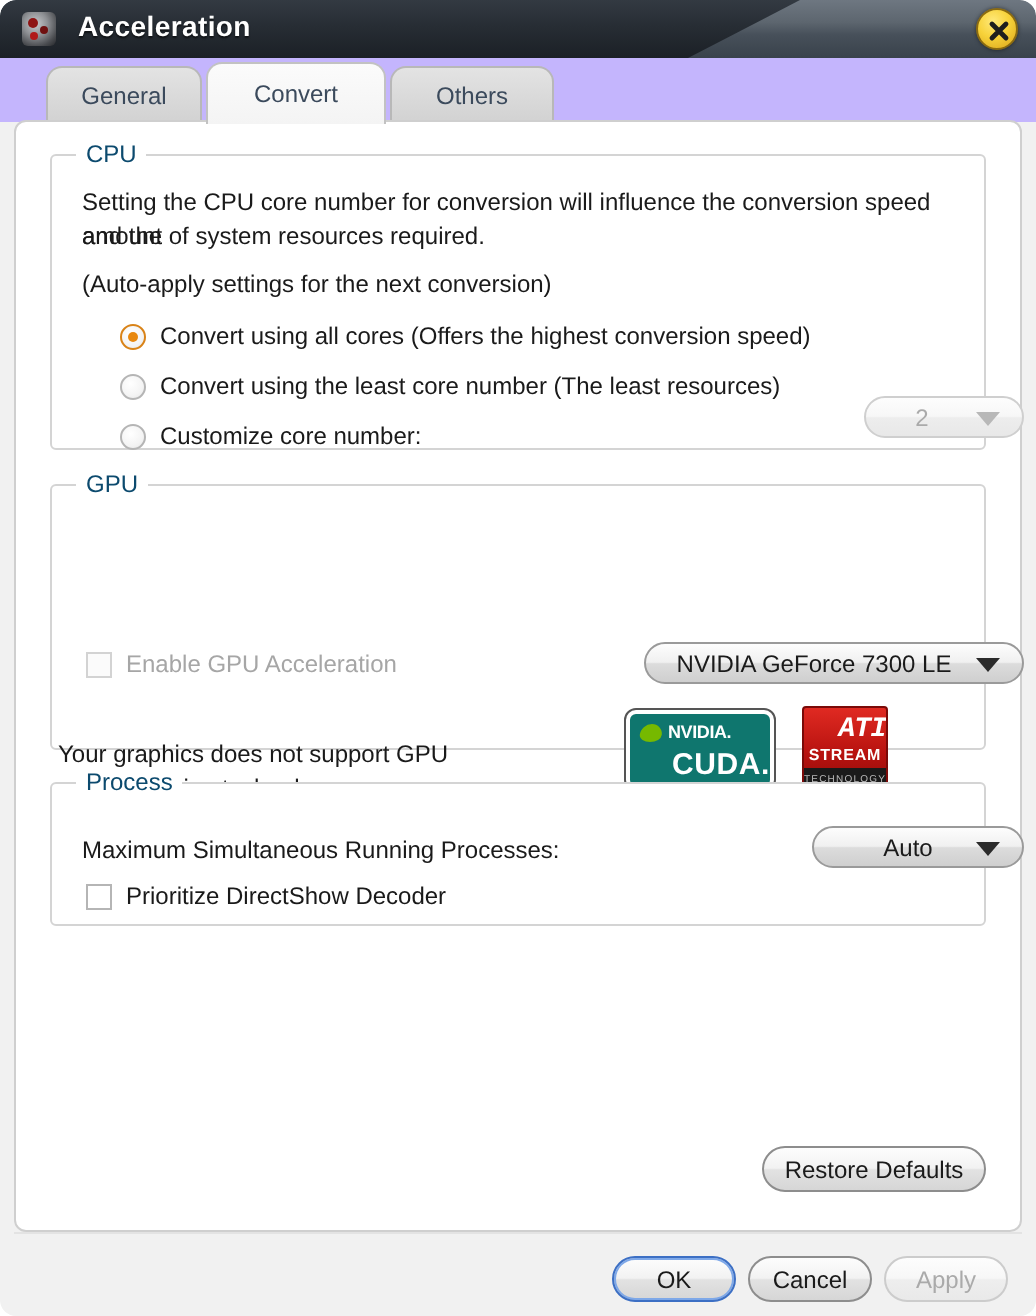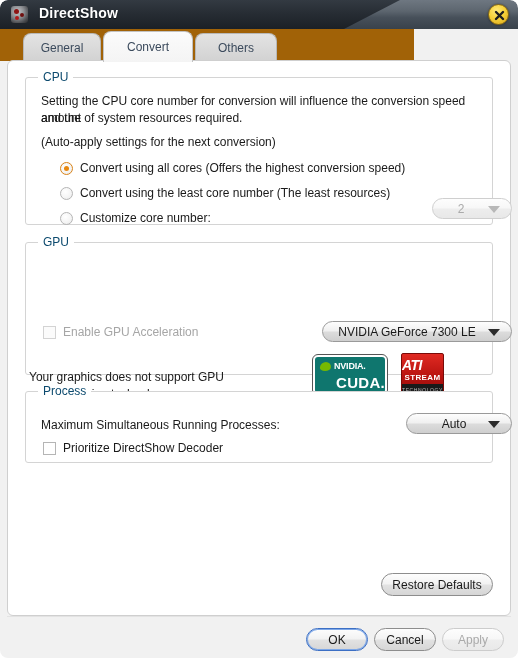--- a/index.html
+++ b/index.html
@@ -66,22 +66,22 @@
     background: radial-gradient(circle at 40% 30%, #ffe97a 0%, #f7d23a 45%, #d9a41a 100%);
     border: 1px solid #8a6a10;
     box-shadow: 0 0 2px rgba(0,0,0,0.5);
     cursor: pointer;
   }
   #close-btn svg { position: absolute; left: 4px; top: 4px; }
 
   
   #tabstrip {
     position: absolute; left: 0; top: 29px;
-    width: 414px; height: 32px;
-    background: #a16207;
+    width: 518px; height: 32px;
+    background: #c4b5fd;
   }
   .tab {
     position: absolute; top: 4px;
     height: 28px;
     border: 1px solid #b8b8b8;
     border-bottom: none;
     border-top-left-radius: 8px;
     border-top-right-radius: 8px;
     font-size: 12px;
     color: #3b4a5c;
@@ -237,23 +237,23 @@
   #ati-logo {
     position: absolute; left: 375px; top: 110px;
     width: 43px; height: 44px;
     background: linear-gradient(to bottom, #e02a22 0%, #b7120f 55%, #8e0c0a 100%);
     border: 1px solid #7a0a08;
     border-radius: 2px;
     overflow: hidden;
   }
   #ati-logo .ati-word {
     position: absolute; left: 0; right: 0; top: 3px;
-    text-align: left;
+    text-align: right;
     font-size: 14px; font-weight: bold; font-style: italic;
-    color: #ffffff; letter-spacing: -0.5px;
+    color: #ffffff; letter-spacing: -0.5px; font-family: Liberation Mono, monospace;
   }
   #ati-logo .stream-word {
     position: absolute; left: 0; right: 0; top: 19px;
     text-align: center;
     font-size: 8px; font-weight: bold;
     color: #ffffff; letter-spacing: 0.4px;
   }
   #ati-logo .tech-band {
     position: absolute; left: 0; right: 0; bottom: 0;
     height: 12px;
@@ -306,21 +306,21 @@
 
 <div id="window">
 
   <div id="titlebar">
     <div id="titlebar-dark"></div>
     <div id="app-icon">
       <div class="dot-a"></div>
         <div class="dot-b"></div>
         <div class="dot-c"></div>
     </div>
-    <div id="title-text">DirectShow</div>
+    <div id="title-text">Acceleration</div>
     <div id="close-btn">
       <svg width="13" height="13" viewBox="0 0 13 13" aria-hidden="true">
         <path d="M3 3 L10 10 M10 3 L3 10" stroke="#1e1e1e" stroke-width="2.4" stroke-linecap="round" fill="none"></path>
       </svg>
     </div>
   </div>
 
   <div id="tabstrip">
     <div id="tab-general" class="tab">
       <span>General</span>

